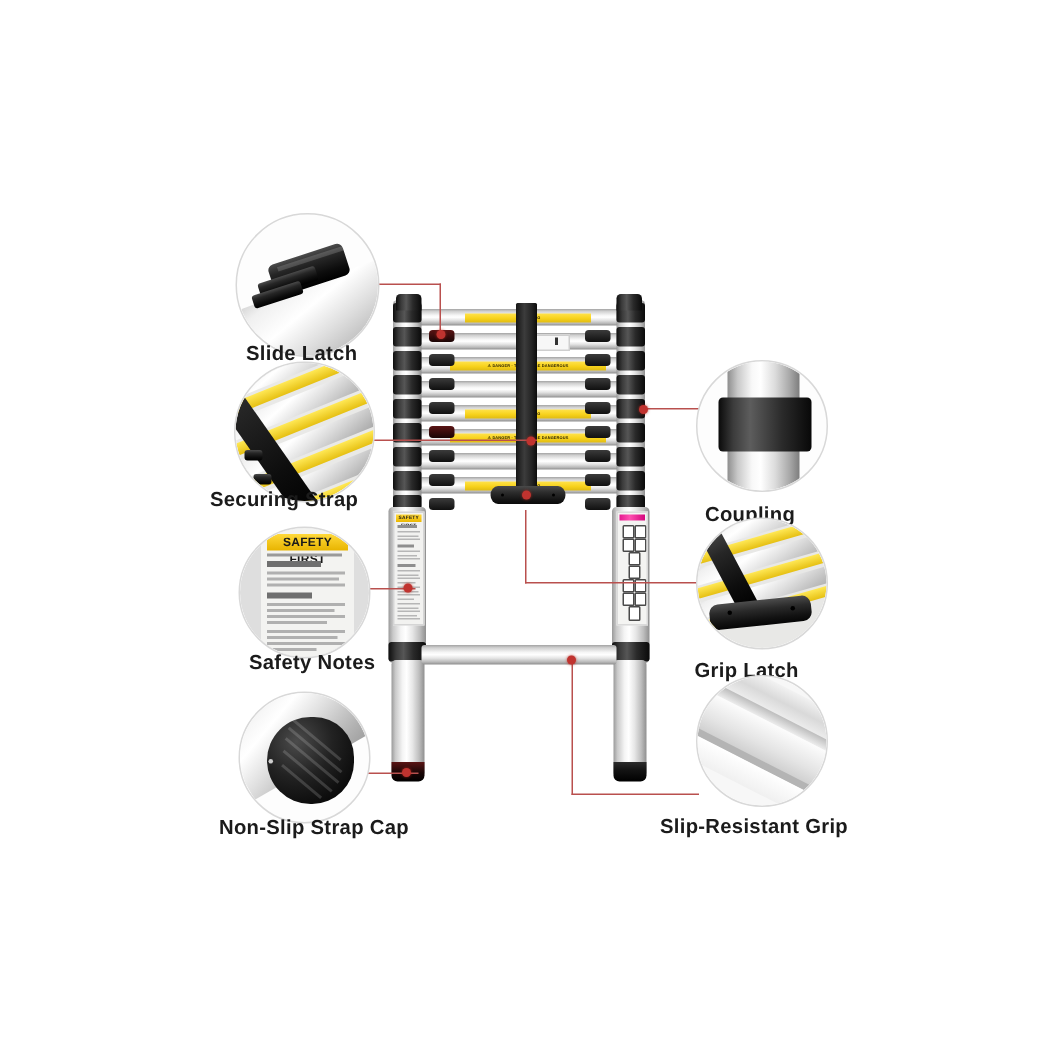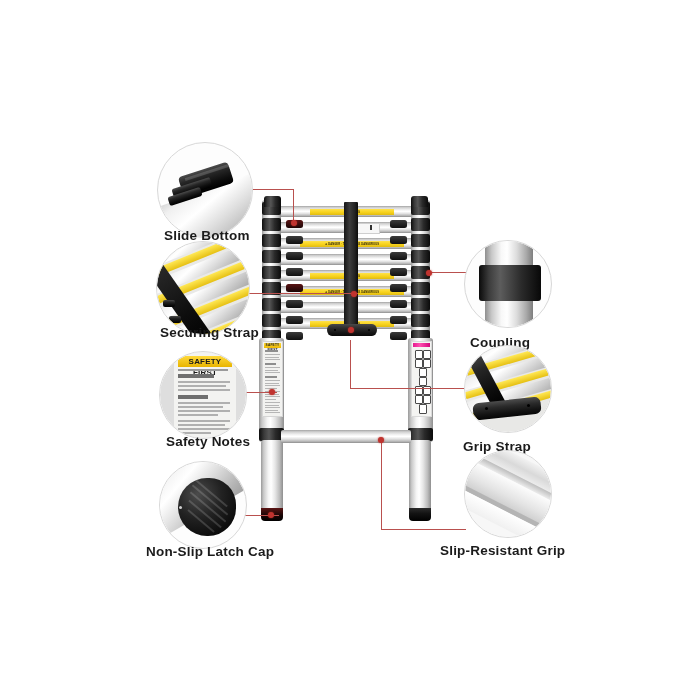--- a/index.html
+++ b/index.html
@@ -295,40 +295,40 @@
   <div class="callout">
     <div class="bubble" style="left:157px;top:142px;width:96px;height:96px;">
       <div class="bubble-inner">
         <div class="b-alu-diag" style="left:-20px;top:46px;width:150px;height:60px;transform:rotate(-20deg);"></div>
         <div class="b-black" style="left:22px;top:26px;width:52px;height:22px;transform:rotate(-18deg);border-radius:4px;"></div>
         <div class="b-black" style="left:14px;top:40px;width:40px;height:10px;transform:rotate(-18deg);border-radius:2px;"></div>
         <div class="b-black" style="left:10px;top:49px;width:34px;height:9px;transform:rotate(-18deg);border-radius:2px;"></div>
         <div class="b-rib" style="left:26px;top:28px;width:46px;height:3px;transform:rotate(-18deg);"></div>
       </div>
     </div>
-    <div class="clabel" style="left:164px;top:228px;">Slide Bottom</div>
+    <div class="clabel" style="left:164px;top:228px;">Slide Latch</div>
   </div>
 
   <div class="callout">
     <div class="bubble" style="left:156px;top:241px;width:94px;height:94px;">
       <div class="bubble-inner" style="background:#e9e9e7;">
         <div class="b-alu-diag" style="left:-25px;top:-10px;width:150px;height:13px;transform:rotate(-22deg);"></div>
         <div style="position:absolute;left:-25px;top:6px;width:150px;height:8px;background:linear-gradient(180deg,#ffe855,#e6c012);transform:rotate(-22deg);"></div>
         <div class="b-alu-diag" style="left:-25px;top:18px;width:150px;height:13px;transform:rotate(-22deg);"></div>
         <div style="position:absolute;left:-25px;top:34px;width:150px;height:8px;background:linear-gradient(180deg,#ffe855,#e6c012);transform:rotate(-22deg);"></div>
         <div class="b-alu-diag" style="left:-25px;top:46px;width:150px;height:13px;transform:rotate(-22deg);"></div>
         <div style="position:absolute;left:-25px;top:62px;width:150px;height:8px;background:linear-gradient(180deg,#ffe855,#e6c012);transform:rotate(-22deg);"></div>
         <div class="b-alu-diag" style="left:-25px;top:74px;width:150px;height:13px;transform:rotate(-22deg);"></div>
         <div style="position:absolute;left:-25px;top:90px;width:150px;height:8px;background:linear-gradient(180deg,#ffe855,#e6c012);transform:rotate(-22deg);"></div>
         <div class="b-black" style="left:8px;top:-10px;width:17px;height:125px;transform:rotate(-35deg);transform-origin:50% 50%;"></div>
         <div class="b-black" style="left:6px;top:58px;width:12px;height:7px;border-radius:2px;"></div>
         <div class="b-black" style="left:12px;top:74px;width:12px;height:7px;border-radius:2px;"></div>
       </div>
     </div>
-    <div class="clabel" style="left:160px;top:325px;">Securing Strap</div>
+    <div class="clabel" style="left:140px;top:325px;">Securing Strap</div>
   </div>
 
   <div class="callout">
     <div class="bubble" style="left:159px;top:351px;width:88px;height:88px;">
       <div class="bubble-inner" style="background:#dedede;">
         <div style="position:absolute;left:14px;top:0px;width:62px;height:92px;background:#f3f3f1;"></div>
         <div style="position:absolute;left:18px;top:4px;width:54px;height:11px;background:linear-gradient(180deg,#ffd93b,#e8b400);">
           <b style="display:block;font-size:8px;line-height:11px;text-align:center;color:#1a1a1a;letter-spacing:.2px;">SAFETY FIRST</b>
         </div>
         <div style="position:absolute;left:18px;top:17px;width:50px;height:2px;background:#9a9a9a;"></div>
@@ -356,21 +356,21 @@
         <div class="b-alu-diag" style="left:-14px;top:-18px;width:118px;height:64px;transform:rotate(-30deg);"></div>
         <div style="position:absolute;left:18px;top:16px;width:58px;height:58px;border-radius:50% 46% 48% 50%;background:radial-gradient(circle at 34% 28%,#4b4b4b 0%,#222 42%,#0b0b0b 78%,#000 100%);"></div>
         <div class="b-rib" style="left:30px;top:30px;width:42px;height:2.2px;transform:rotate(40deg);"></div>
         <div class="b-rib" style="left:27px;top:37px;width:46px;height:2.2px;transform:rotate(40deg);"></div>
         <div class="b-rib" style="left:25px;top:44px;width:46px;height:2.2px;transform:rotate(40deg);"></div>
         <div class="b-rib" style="left:24px;top:51px;width:42px;height:2.2px;transform:rotate(40deg);"></div>
         <div class="b-rib" style="left:24px;top:58px;width:34px;height:2.2px;transform:rotate(40deg);"></div>
         <div style="position:absolute;left:19px;top:44px;width:3px;height:3px;border-radius:50%;background:#cfcfcf;"></div>
       </div>
     </div>
-    <div class="clabel" style="left:146px;top:544px;">Non-Slip Latch Cap</div>
+    <div class="clabel" style="left:146px;top:544px;">Non-Slip Strap Cap</div>
   </div>
 
   <div class="callout">
     <div class="bubble" style="left:464px;top:240px;width:88px;height:88px;">
       <div class="bubble-inner">
         <div style="position:absolute;left:20px;top:-6px;width:48px;height:100px;background:linear-gradient(90deg,#8e8e8e 0%,#c8c8c8 14%,#f8f8f8 34%,#ffffff 46%,#dcdcdc 66%,#a9a9a9 86%,#7d7d7d 100%);"></div>
         <div class="b-black" style="left:14px;top:24px;width:62px;height:36px;border-radius:3px;background:linear-gradient(90deg,#0a0a0a 0%,#3c3c3c 16%,#5d5d5d 34%,#2b2b2b 68%,#080808 100%);"></div>
       </div>
     </div>
     <div class="clabel" style="left:470px;top:335px;">Coupling</div>
@@ -384,21 +384,21 @@
         <div class="b-alu-diag" style="left:-25px;top:19px;width:150px;height:11px;transform:rotate(-16deg);"></div>
         <div style="position:absolute;left:-25px;top:32px;width:150px;height:7px;background:linear-gradient(180deg,#ffe855,#e6c012);transform:rotate(-16deg);"></div>
         <div class="b-alu-diag" style="left:-25px;top:42px;width:150px;height:11px;transform:rotate(-16deg);"></div>
         <div style="position:absolute;left:-25px;top:55px;width:150px;height:7px;background:linear-gradient(180deg,#ffe855,#e6c012);transform:rotate(-16deg);"></div>
         <div class="b-black" style="left:14px;top:4px;width:14px;height:60px;transform:rotate(-28deg);"></div>
         <div style="position:absolute;left:8px;top:54px;width:68px;height:17px;border-radius:6px;background:linear-gradient(180deg,#4d4d4d 0%,#2a2a2a 36%,#121212 74%,#060606 100%);transform:rotate(-6deg);"></div>
         <div style="position:absolute;left:20px;top:61px;width:3px;height:3px;border-radius:50%;background:#000;"></div>
         <div style="position:absolute;left:62px;top:58px;width:3px;height:3px;border-radius:50%;background:#000;"></div>
       </div>
     </div>
-    <div class="clabel" style="left:463px;top:439px;">Grip Strap</div>
+    <div class="clabel" style="left:463px;top:439px;">Grip Latch</div>
   </div>
 
   <div class="callout">
     <div class="bubble" style="left:464px;top:450px;width:88px;height:88px;">
       <div class="bubble-inner" style="background:#f7f7f7;">
         <div style="position:absolute;left:-30px;top:4px;width:160px;height:20px;background:linear-gradient(180deg,#f2f2f2,#d9d9d9 50%,#efefef);transform:rotate(27deg);"></div>
         <div style="position:absolute;left:-30px;top:24px;width:160px;height:7px;background:linear-gradient(180deg,#bdbdbd,#ededed);transform:rotate(27deg);"></div>
         <div style="position:absolute;left:-30px;top:33px;width:160px;height:26px;background:linear-gradient(180deg,#fcfcfc,#e4e4e4 60%,#cfcfcf);transform:rotate(27deg);"></div>
         <div style="position:absolute;left:-30px;top:60px;width:160px;height:5px;background:#b4b4b4;transform:rotate(27deg);"></div>
         <div style="position:absolute;left:-30px;top:66px;width:160px;height:16px;background:linear-gradient(180deg,#ffffff,#f0f0f0);transform:rotate(27deg);"></div>

